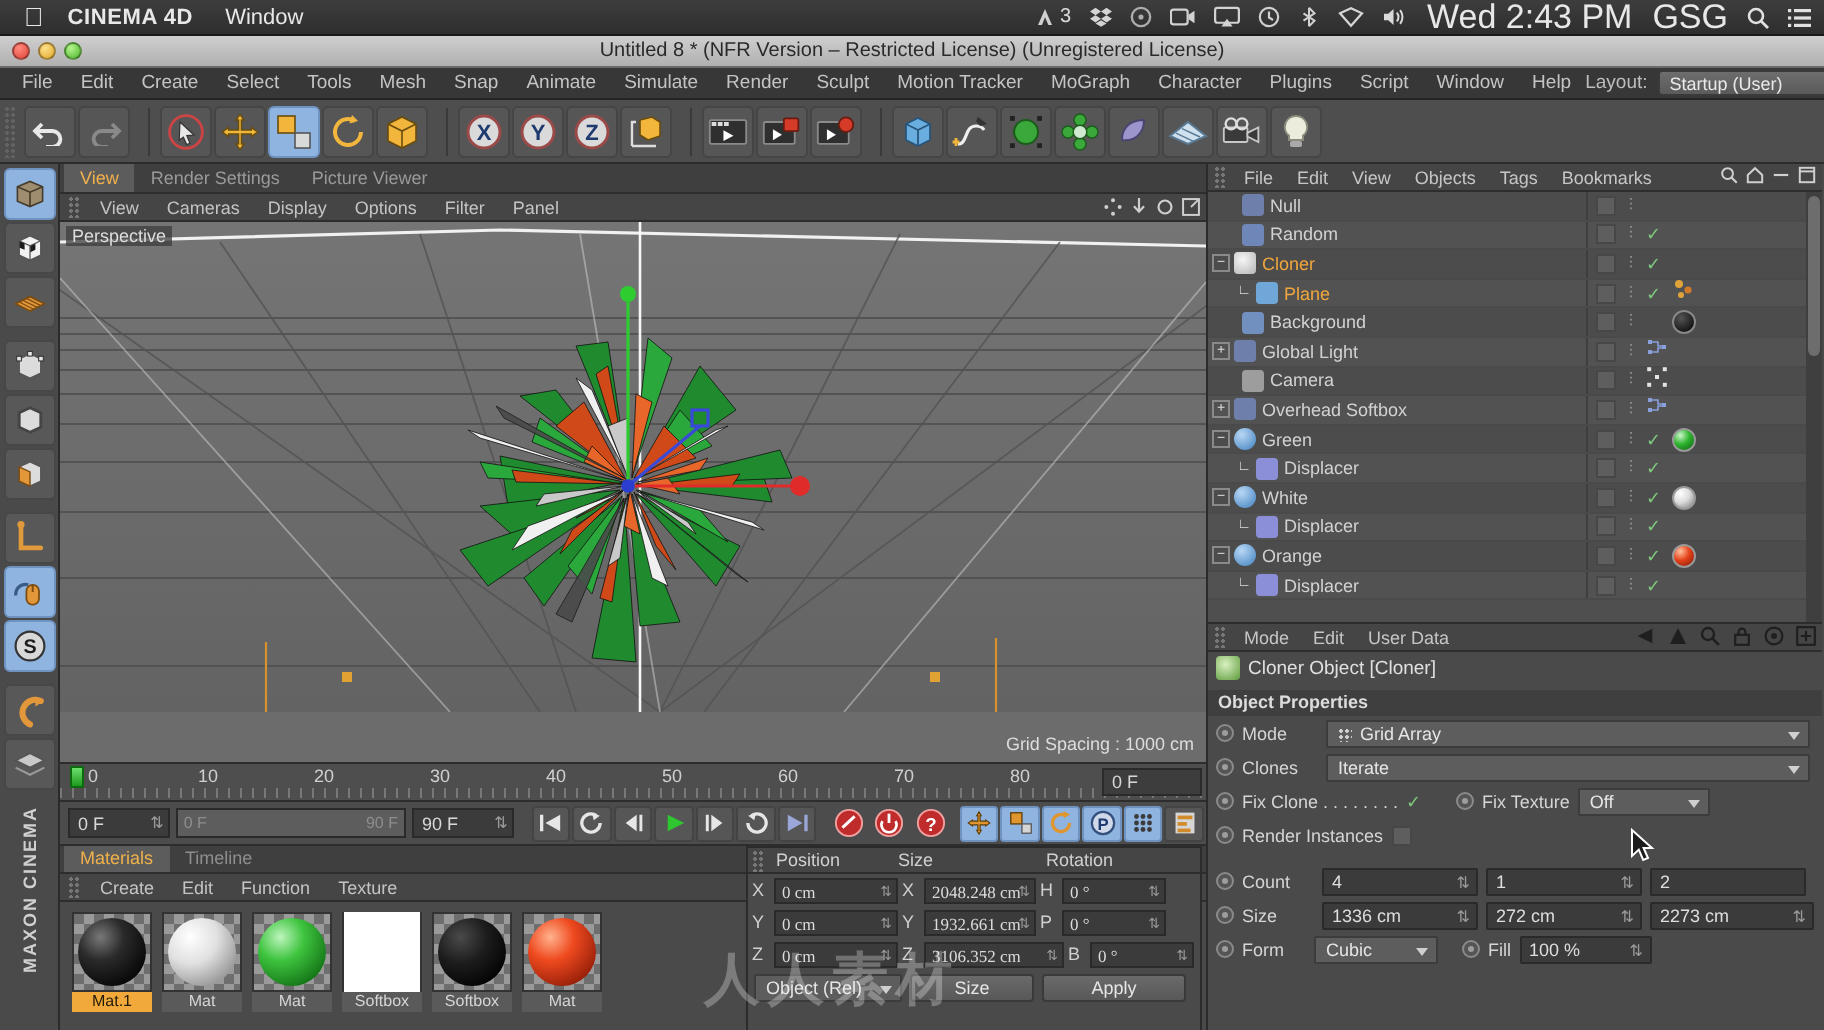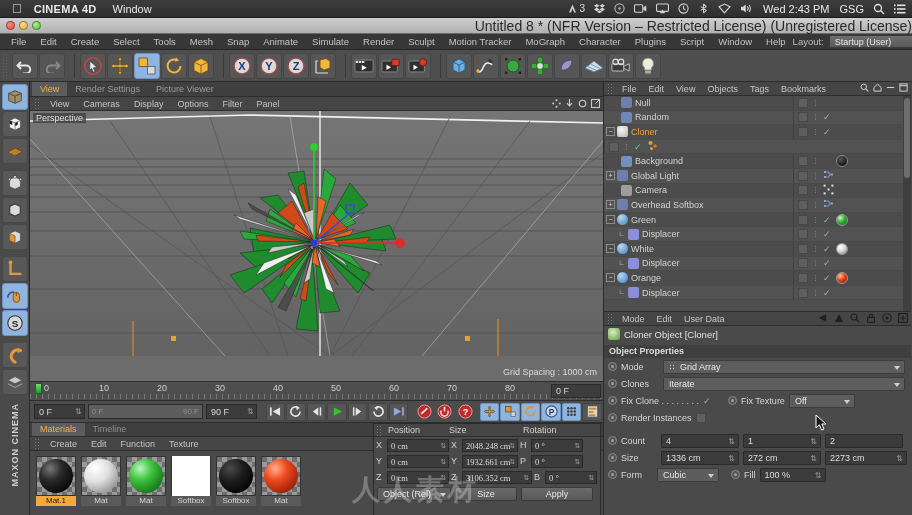--- a/index.html
+++ b/index.html
@@ -16,36 +16,36 @@
   .osbar{
     height:18px; background:linear-gradient(#3d3d3d,#2e2e2e);
     display:flex; align-items:center; padding:0 6px; color:#e8e8e8;
     font-size:11px; border-bottom:1px solid #1a1a1a;
   }
   .osbar .apple{ font-size:13px; margin:0 12px 0 6px; line-height:1; }
   .osbar .app-name{ font-weight:bold; margin-right:16px; letter-spacing:.3px;}
   .osbar .mi{ margin-right:16px; }
   .osbar .spacer{ flex:1; }
   .osbar .ric{ margin-left:9px; opacity:.92; font-size:11px; display:inline-flex; align-items:center;}
-  .osbar .clock{ margin-left:10px; font-size:11px; }
+  .osbar .clock{ margin-left:10px; font-size:17px; }
 
   
   .titlebar{
     height:16px; background:linear-gradient(#cfcfcf,#b0b0b0);
     display:flex; align-items:center; position:relative;
     border-bottom:1px solid #6a6a6a;
   }
   .lights{ display:flex; gap:4px; padding-left:6px; }
   .lt{ width:9px; height:9px; border-radius:50%; border:1px solid rgba(0,0,0,.35);}
   .lt.r{ background:radial-gradient(circle at 35% 30%,#ff8b7d,#e0443a);}
   .lt.y{ background:radial-gradient(circle at 35% 30%,#ffe08a,#e0a829);}
   .lt.g{ background:radial-gradient(circle at 35% 30%,#b6f58d,#4bb52c);}
   .wintitle{
-    position:absolute; left:0; right:0; text-align:right;
-    color:#2a2a2a; font-size:14px; line-height:16px;
+    position:absolute; left:0; right:0; text-align:center;
+    color:#2a2a2a; font-size:10px; line-height:16px;
   }
 
   
   .c4dmenu{
     height:16px; background:#373737; display:flex; align-items:center;
     padding-left:4px; border-bottom:1px solid #252525; font-size:9.5px;
   }
   .c4dmenu .mi{ padding:0 7px; color:#c4c4c4; line-height:16px; white-space:nowrap; }
   .c4dmenu .spacer{ flex:1; }
   .layout-wrap{ display:flex; align-items:center; padding-right:4px; }
@@ -1072,20 +1072,25 @@
             <span class="om-name orange">Cloner</span>
           </div>
           <div class="om-cols">
             <span class="greychk"></span>
             <span class="dotcol">⋮</span>
             <span class="chk">✓</span>
           </div>
         </div>
 
         <div class="om-row">
+          <div class="om-tree" style="padding-left:14px">
+            <span class="om-exp none" style="width:8px">∟</span>
+            <span class="om-ic" style="background:#6fa8d8"></span>
+            <span class="om-name orange">Plane</span>
+          </div>
           <div class="om-cols">
             <span class="greychk"></span>
             <span class="dotcol">⋮</span>
             <span class="chk">✓</span>
             <span>
               <svg width="12" height="12" viewBox="0 0 12 12">
                   <circle cx="3.5" cy="3" r="2" fill="#e0a33a"></circle>
                   <circle cx="8" cy="6" r="1.8" fill="#d07b2a"></circle>
                   <circle cx="4.5" cy="8.5" r="1.5" fill="#e0a33a"></circle>
                 </svg>

